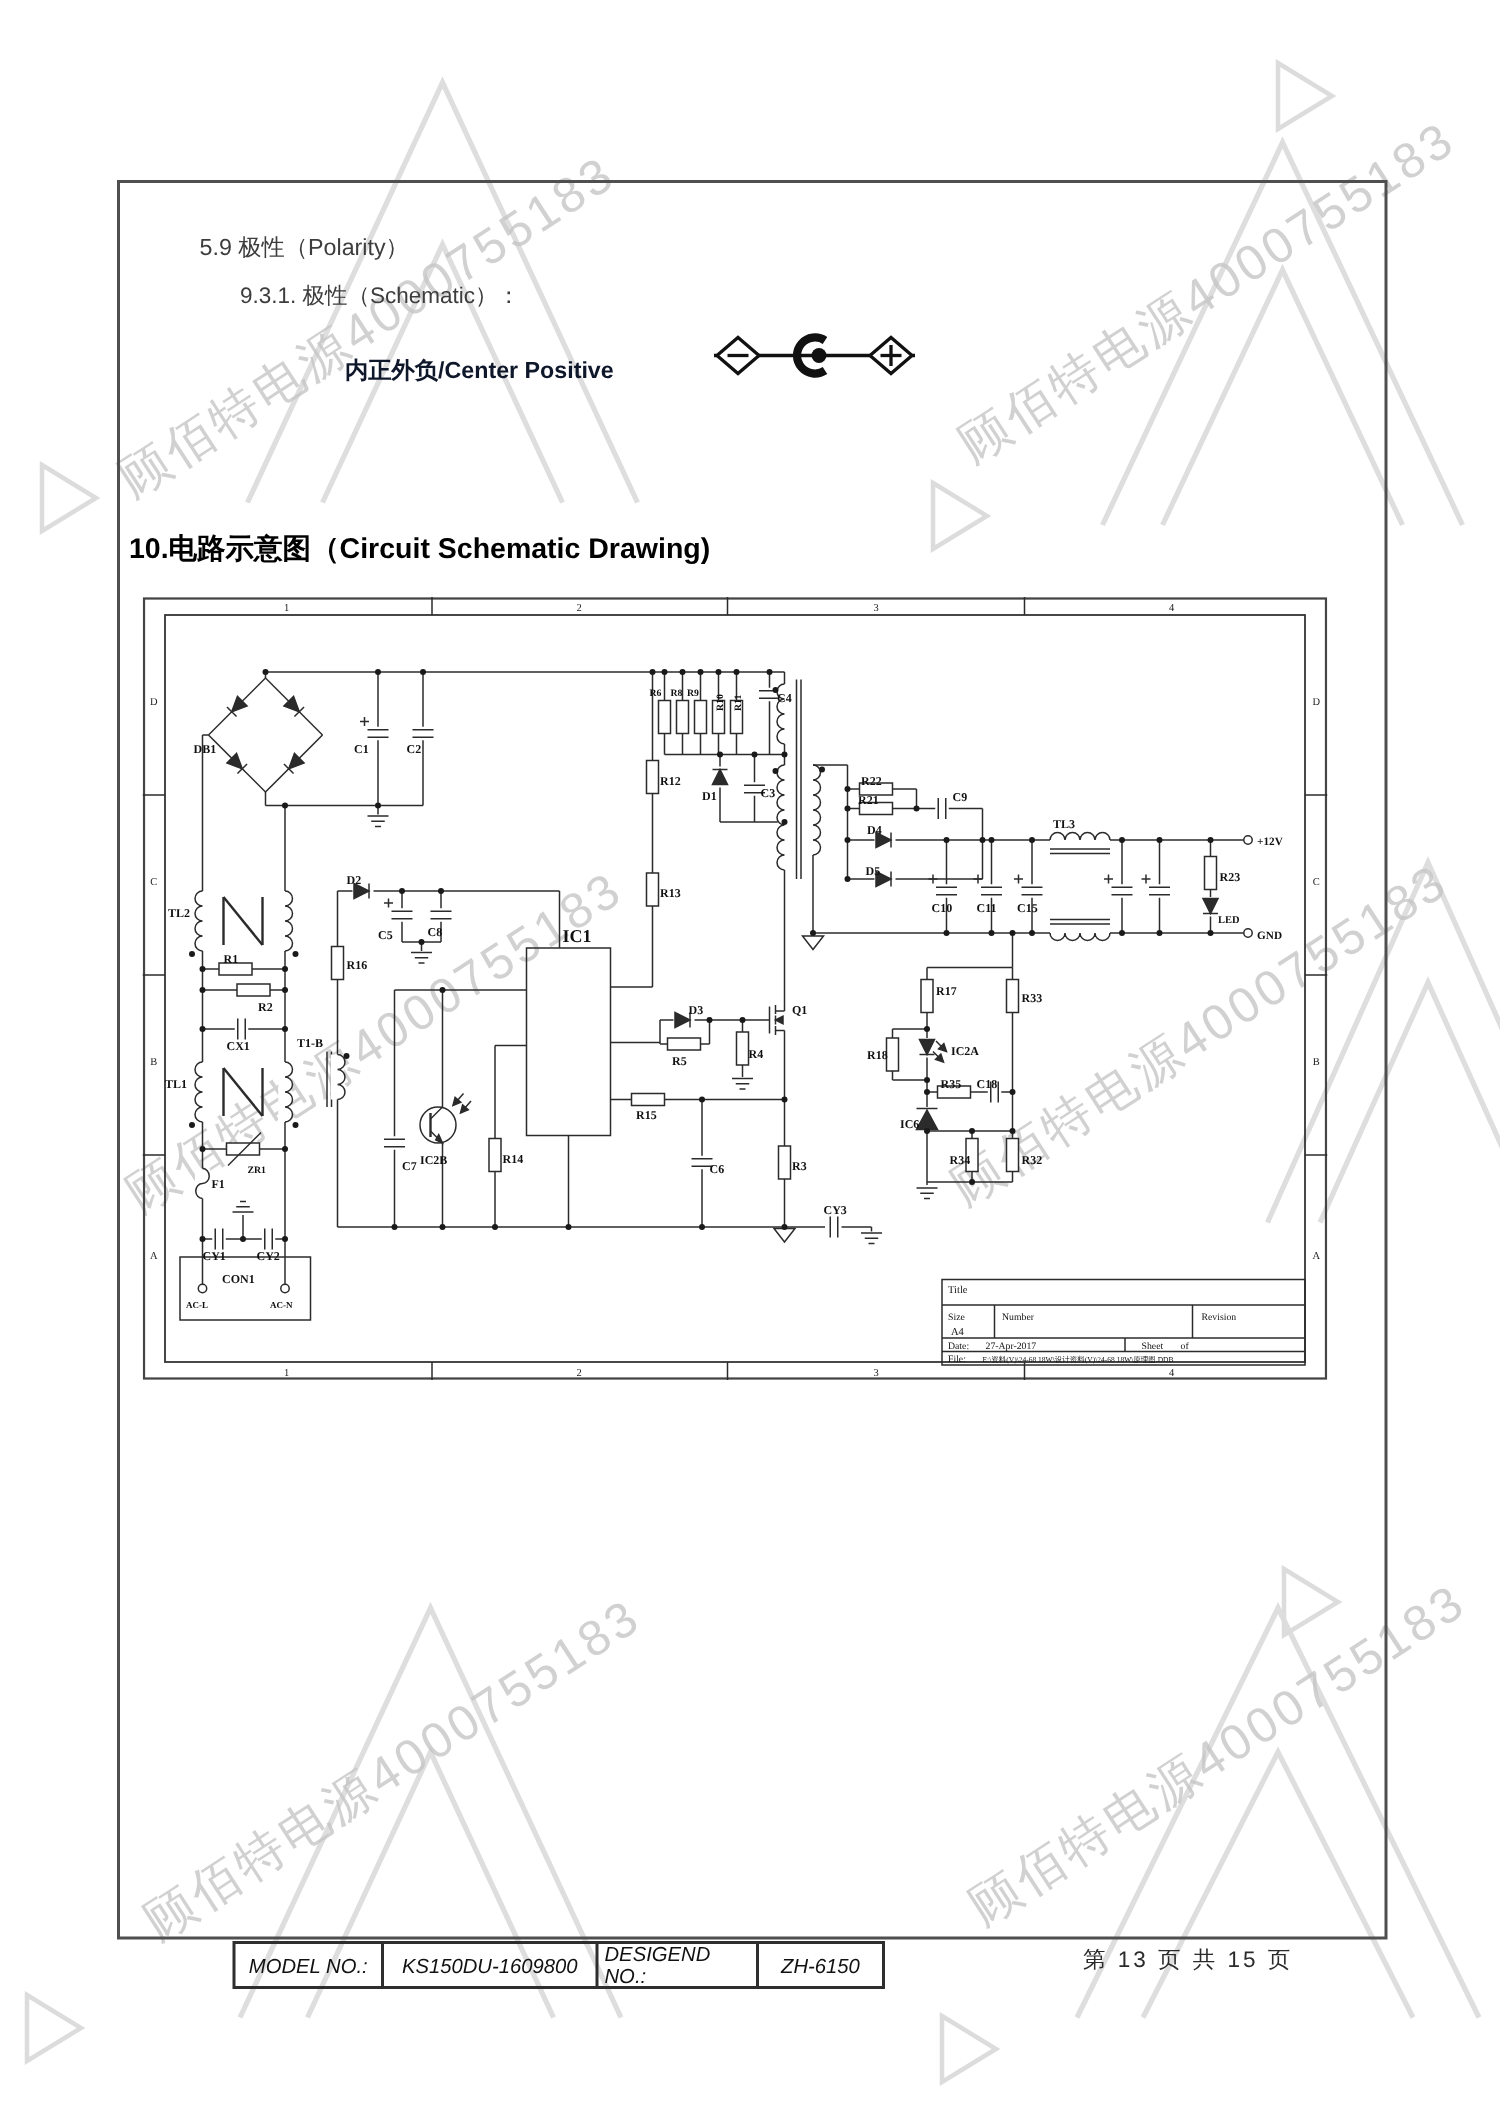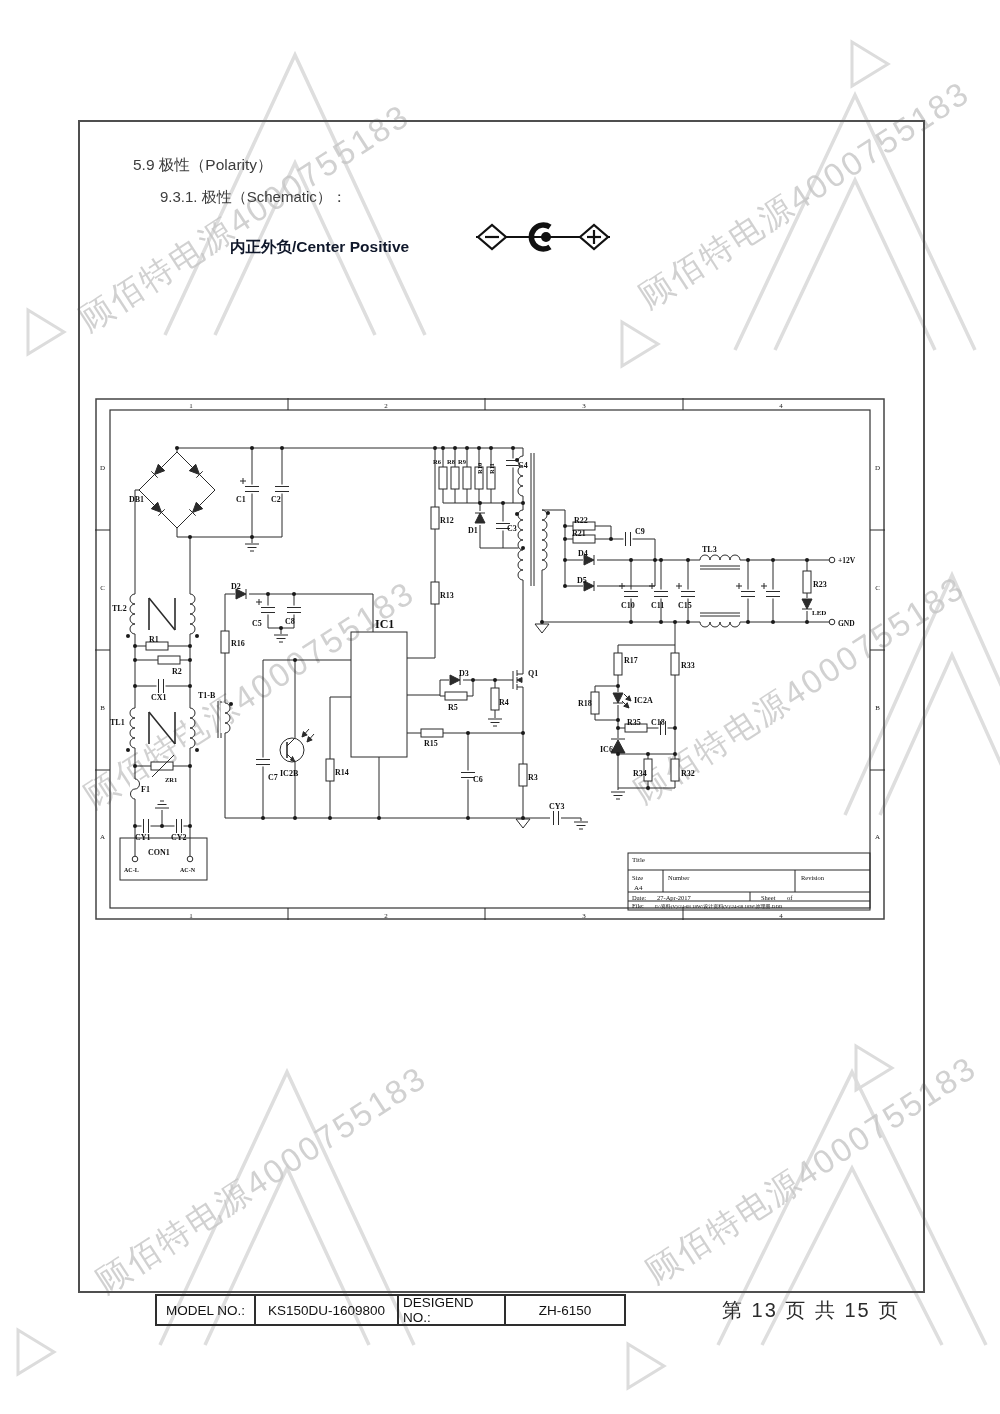--- a/index.html
+++ b/index.html
@@ -17,24 +17,24 @@
   .h93{position:absolute;left:133px;top:155px;font-size:15.5px;color:#3d3d3d;}
   .h931{position:absolute;left:160px;top:188px;font-size:15px;color:#3d3d3d;}
   .pol-text{position:absolute;left:230px;top:237px;font-size:15.5px;font-weight:bold;color:#0f172a;}
   .pol-sym{position:absolute;left:468px;top:212px;}
   .h10{position:absolute;left:86px;top:353px;font-size:19px;font-weight:bold;color:#000;}
   .schem{position:absolute;left:95px;top:398px;width:790px;height:522px;}
   .schem svg{display:block;}
   
   .ftable{position:absolute;left:155px;top:1294px;display:flex;border:2px solid #2e2e2e;height:28px;}
   .ftable .cell{display:flex;align-items:center;justify-content:center;
-      font-size:13.5px;color:#111;border-left:2px solid #2e2e2e;padding:0 4px;box-sizing:border-box;}
+      font-size:13.5px;color:#111;border-left:2px solid #2e2e2e;padding:0 4px;box-sizing:border-box;font-style:italic;}
   .ftable .cell:first-child{border-left:none;}
-  .c1{width:97px}.c2{width:143px}.c3{width:107px}.c4{width:120px}
-  .pageinfo{position:absolute;left:722px;top:1297px;font-size:20px;color:#2b2b2b;letter-spacing:2px;}
+  .c1{width:97px}.c2{width:143px}.c3{width:107px}.c4{width:84px}
+  .pageinfo{position:absolute;left:722px;top:1297px;font-size:15px;color:#2b2b2b;letter-spacing:2px;}
   text.sl{font-family:"Liberation Serif",serif;fill:#111;font-weight:bold;}
   text.tb{font-family:"Liberation Serif",serif;fill:#111;font-weight:normal;}
   text.bd{font-family:"Liberation Serif",serif;fill:#222;font-weight:normal;}
 </style>
 </head>
 <body>
 
 <svg class="layer deco" width="1000" height="1414" viewBox="0 0 1000 1414">
   <g fill="none" stroke="#dedede" stroke-width="3.5">
     <polyline points="165,335 295,55 425,335"></polyline>
@@ -78,20 +78,21 @@
       <polygon points="10,25 24,13 38,25 24,37" fill="#fff"></polygon>
       <line x1="17" y1="25" x2="31" y2="25"></line>
       <polygon points="112,25 126,13 140,25 126,37" fill="#fff"></polygon>
       <line x1="119" y1="25" x2="133" y2="25"></line>
       <line x1="126" y1="18" x2="126" y2="32"></line>
     </g>
     <path d="M 82,15 A 12 12 0 1 0 82,35" stroke="#111" stroke-width="5.5" fill="none"></path>
     <circle cx="78" cy="25" r="5" fill="#111"></circle>
   </svg>
 
+  <div class="h10">10.电路示意图（Circuit Schematic Drawing)</div>
 
   <div class="schem">
     <svg id="schem-svg" width="790" height="522" viewBox="0 0 790 522">
       <rect x="1" y="1" width="788" height="520" fill="none" stroke="#444" stroke-width="1.5"></rect>
       <rect x="15" y="12" width="760" height="498" fill="none" stroke="#333" stroke-width="1.2"></rect>
       <g id="schem-gen">
           <line x1="193" y1="0" x2="193" y2="12" stroke="#2b2b2b" stroke-width="1"></line>
           <line x1="390" y1="0" x2="390" y2="12" stroke="#2b2b2b" stroke-width="1"></line>
           <line x1="588" y1="0" x2="588" y2="12" stroke="#2b2b2b" stroke-width="1"></line>
           <line x1="193" y1="510" x2="193" y2="522" stroke="#2b2b2b" stroke-width="1"></line>

